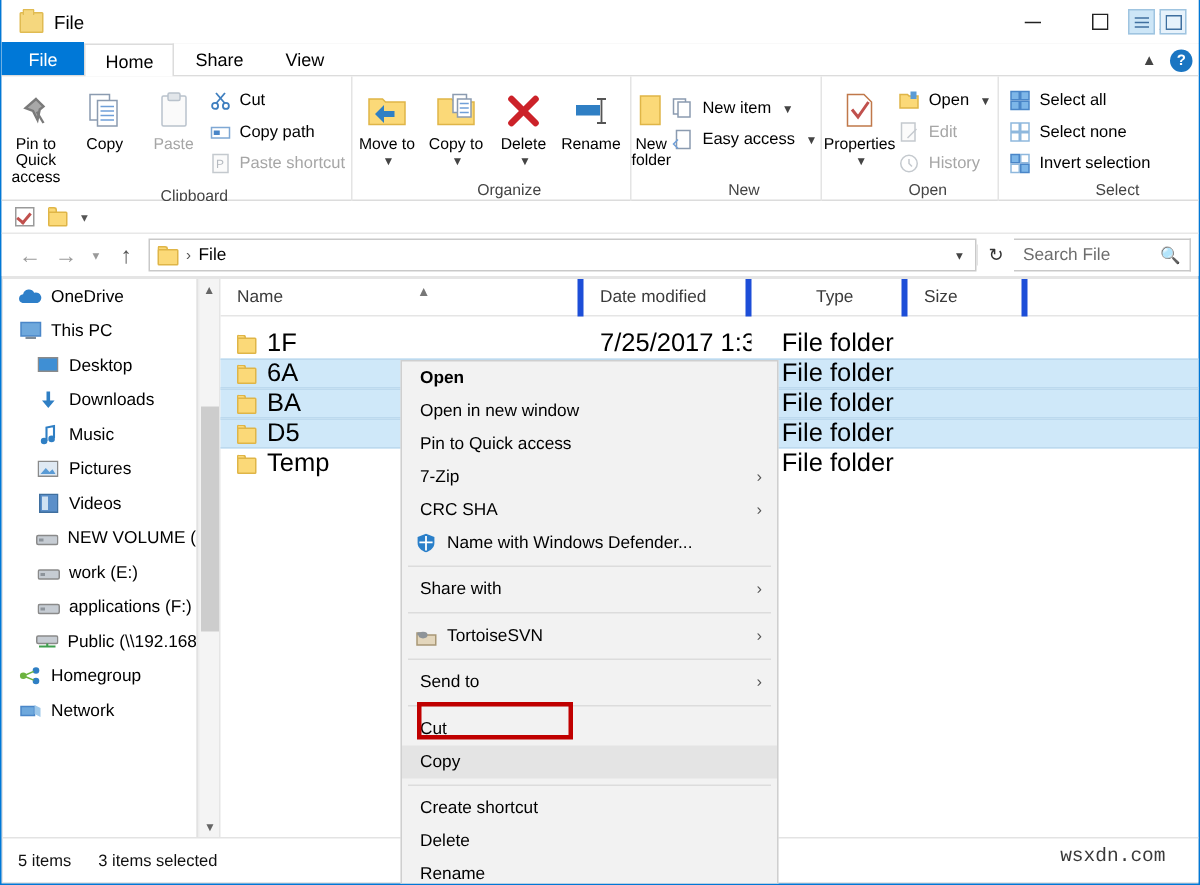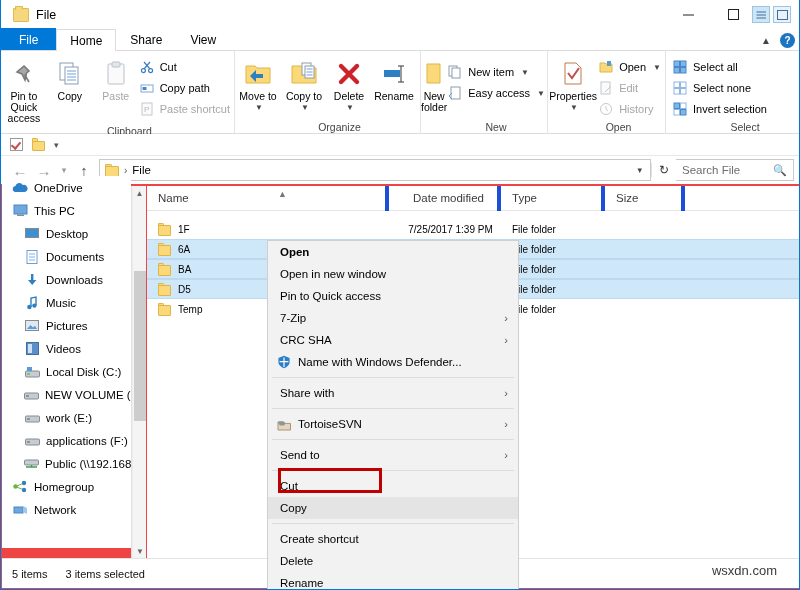--- a/index.html
+++ b/index.html
@@ -6,21 +6,21 @@
   html, body {
     margin: 0; padding: 0;
     width: 800px; height: 590px;
     background: #ffffff;
     font-family: "Liberation Sans", sans-serif;
     overflow: hidden;
   }
   #app {
     position: relative;
     width: 800px; height: 590px;
-    background: #ef4444;
+    background: #e5e5e5;
     border: 1px solid #0078d7;
     border-top: none;
     overflow: hidden;
   }
 
   
   .titlebar {
     position: absolute; left: 0; top: 0; width: 800px; height: 29px;
     background: #ffffff;
     display: flex; align-items: center;
@@ -132,21 +132,21 @@
   .refresh { padding: 0 7px; font-size:12px; color:#333; border-left:1px solid #e2e2e2; }
   .searchbox {
     width:118px; height:22px; border:1px solid #c9c9c9; border-left:none; background:#fff;
     display:flex; align-items:center; padding: 0 6px;
     font-size:11.5px; color:#6d6d6d;
   }
   .search-gl { margin-left:auto; color:#333; font-size:11px; }
 
   
   .navpane {
-    position:absolute; left:1px; top:176px; width:129px; height:372px;
+    position:absolute; left:1px; top:186px; width:129px; height:372px;
     background:#fff; overflow:hidden; font-size:11.5px; color:#000;
   }
   .nav-item { height:23px; display:flex; align-items:center; gap:6px; padding-left:10px;
               white-space:nowrap; }
   .nav-item.lvl2 { padding-left:22px; }
   .nav-ico { width:16px; height:16px; display:flex; align-items:center; justify-content:center; }
 
   .splitter { position:absolute; left:130px; top:186px; width:1px; height:372px; background:#e2e2e2; }
   .navscroll {
     position:absolute; left:131px; top:186px; width:14px; height:372px;
@@ -156,26 +156,26 @@
                       font-size:8px; color:#666; }
   .navscroll .thumb { position:absolute; left:1px; top:85px; width:12px; height:150px; background:#cdcdcd; }
 
   
   .listarea { position:absolute; left:146px; top:186px; width:652px; height:372px; background:#fff; }
   .colhdr { height:25px; display:flex; align-items:center; border-bottom:1px solid #e5e5e5;
             font-size:11.5px; color:#3b3b3b; position:relative; }
   .colhdr .c { height:25px; display:flex; align-items:center; padding-left:11px;
                border-right:4px solid #1d4ed8; }
   .sort-caret { position:absolute; left:131px; top:3px; font-size:9px; color:#777; }
-  .row { height:20px; display:flex; align-items:center; font-size:10px; color:#000; }
+  .row { height:20px; display:flex; align-items:center; font-size:17px; color:#000; }
   .row.sel { background:#cfe8f9; border-top:1px solid #bcd9ee; border-bottom:1px solid #bcd9ee; }
   .cell { display:flex; align-items:center; padding-left:11px; overflow:hidden; white-space:nowrap; }
   .c-name { width:242px; gap:7px; }
-  .c-date { width:112px;justify-content:center; }
-  .c-type { width:104px; }
+  .c-date { width:112px; }
+  .c-type { width:104px;justify-content:center; }
   .c-size { width:80px; }
   .row-folder { width:13px; height:13px; flex:none; }
 
   
   .ctxmenu {
     position:absolute; left:266px; top:240px; width:252px; height:350px;
     background:#f2f2f2; border:1px solid #cfcfcf;
     font-size:11.5px; color:#000; z-index: 40; overflow:hidden;
   }
   .mi { height:22px; display:flex; align-items:center; padding-left:12px; position:relative; }
@@ -199,21 +199,21 @@
     display:flex; align-items:center; font-size:11px; color:#111;
   }
   .st-items { padding-left:10px; }
   .st-sel { padding-left:18px; }
   .viewbtns { position:absolute; right:8px; top:6px; display:flex; gap:3px; z-index:5;}
   .vbtn { width:18px; height:17px; border:1px solid #9fc4e0; background:#e7f2fb;
           display:flex; align-items:center; justify-content:center; }
   .vbtn.active { background:#cde6f7; }
   .watermark {
     position:absolute; right:22px; top:563px; font-size:13px; color:#3a3a3a;
-    z-index:70; font-family:Liberation Sans, sans-serif;
+    z-index:70; font-family:Liberation Mono, monospace;
   }
 </style>
 </head>
 <body>
 
 <div id="app">
 
   <div class="titlebar">
     <div class="title-folder"></div>
     <div class="title-text">File</div>
@@ -556,33 +556,20 @@
     <div class="nav-item lvl2">
       <span class="nav-ico">
         <svg width="14" height="12" viewBox="0 0 14 12">
             <rect x="0.5" y="0.5" width="13" height="9" fill="#3f8fd4" stroke="#8a8a8a"></rect>
           </svg>
       </span>
       <span>Desktop</span>
     </div>
     <div class="nav-item lvl2">
       <span class="nav-ico">
-        <svg width="12" height="14" viewBox="0 0 12 14">
-            <rect x="1" y="0.5" width="10" height="13" fill="#fff" stroke="#6f9fd8"></rect>
-            <g stroke="#7fb0e0">
-              <line x1="3" y1="4" x2="9" y2="4"></line>
-              <line x1="3" y1="7" x2="9" y2="7"></line>
-              <line x1="3" y1="10" x2="9" y2="10"></line>
-            </g>
-          </svg>
-      </span>
-      <span>Documents</span>
-    </div>
-    <div class="nav-item lvl2">
-      <span class="nav-ico">
         <svg width="14" height="14" viewBox="0 0 14 14">
             <path d="M6 1 h2.4 v6 h3 l-4.2 5 l-4.2 -5 h3 Z" fill="#2f7fc4"></path>
           </svg>
       </span>
       <span>Downloads</span>
     </div>
     <div class="nav-item lvl2">
       <span class="nav-ico">
         <svg width="12" height="14" viewBox="0 0 12 14">
             <path d="M5 11 V2 l5 -1 v8" fill="none" stroke="#2f7fc4" stroke-width="1.4"></path>
@@ -602,30 +589,20 @@
       <span>Pictures</span>
     </div>
     <div class="nav-item lvl2">
       <span class="nav-ico">
         <svg width="13" height="13" viewBox="0 0 13 13">
             <rect x="0.5" y="0.5" width="12" height="12" fill="#5b8fc9" stroke="#3f6f9f"></rect>
             <rect x="2" y="2" width="4" height="9" fill="#cfe1f2"></rect>
           </svg>
       </span>
       <span>Videos</span>
-    </div>
-    <div class="nav-item lvl2">
-      <span class="nav-ico">
-        <svg width="15" height="12" viewBox="0 0 15 12">
-            <rect x="0.5" y="5" width="14" height="6" rx="1" fill="#c6ccd3" stroke="#8a8a8a"></rect>
-            <rect x="2" y="1" width="5" height="4" fill="#5a9bd5"></rect>
-            <rect x="2" y="7" width="3" height="2" fill="#7fc27f"></rect>
-          </svg>
-      </span>
-      <span>Local Disk (C:)</span>
     </div>
     <div class="nav-item lvl2">
       <span class="nav-ico">
         <svg width="15" height="10" viewBox="0 0 15 10">
             <rect x="0.5" y="3" width="14" height="6" rx="1" fill="#c6ccd3" stroke="#8a8a8a"></rect>
             <rect x="2" y="5" width="3" height="2" fill="#8d949b"></rect>
           </svg>
       </span>
       <span>NEW VOLUME (D</span>
     </div>

